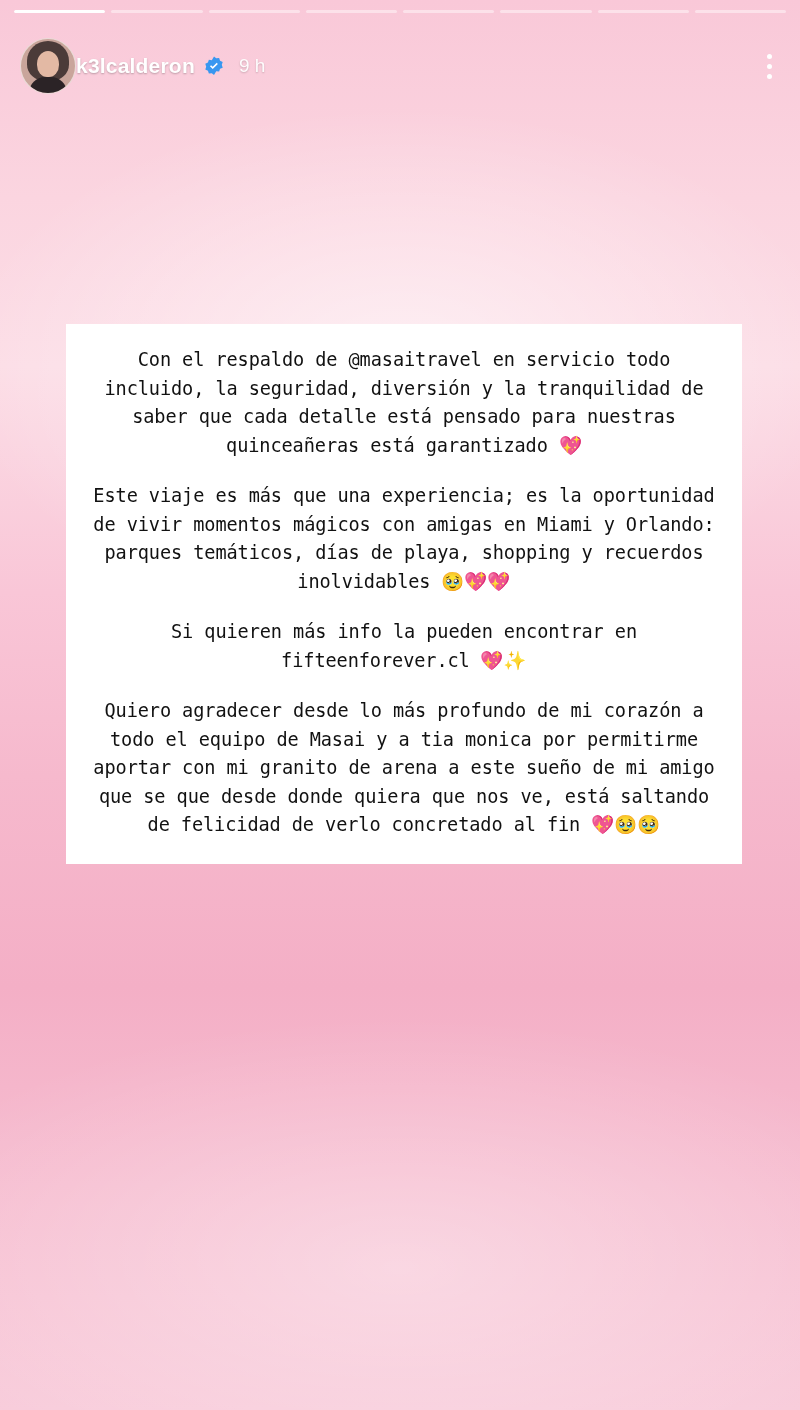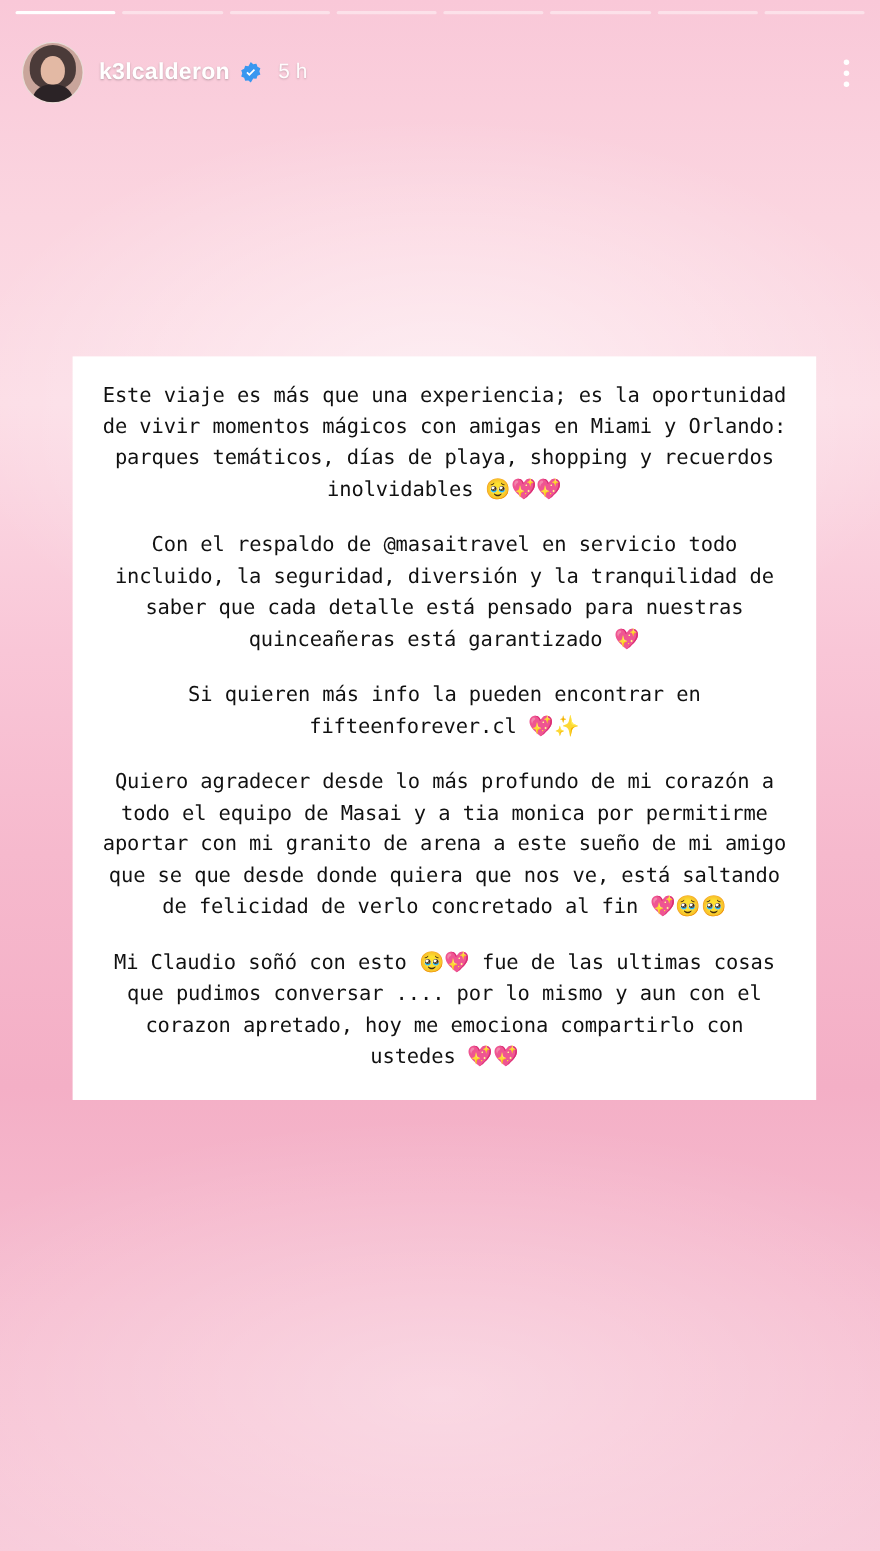--- a/index.html
+++ b/index.html
@@ -107,21 +107,20 @@
     border-radius: 50% 50% 46% 46%;
   }
   .avatar .body {
     position: absolute;
     left: 8px; bottom: 0;
     width: 38px; height: 16px;
     background: #2b2326;
     border-radius: 16px 16px 0 0;
   }
   .username {
-    margin-left: 14px;
     color: #ffffff;
     font-size: 21px;
     font-weight: 700;
     letter-spacing: 0.2px;
     text-shadow: 0 1px 2px rgba(0,0,0,0.25);
     white-space: nowrap;
   }
   .verified {
     margin-left: 8px;
     width: 22px;
@@ -212,30 +211,29 @@
     <div class="avatar">
       <div class="hair"></div>
       <div class="face"></div>
       <div class="body"></div>
     </div>
     <div class="username">k3lcalderon</div>
     <svg class="verified" viewBox="0 0 24 24">
       <path fill="#3897f0" d="M12 1.5l2.4 2.1 3.2-.3 1 3 2.9 1.3-1 3.1 1 3.1-2.9 1.3-1 3-3.2-.3L12 21.9l-2.4-2.1-3.2.3-1-3-2.9-1.3 1-3.1-1-3.1 2.9-1.3 1-3 3.2.3z"></path>
       <path fill="#ffffff" d="M10.6 15.3l-3-3 1.2-1.2 1.8 1.8 4.4-4.4 1.2 1.2z"></path>
     </svg>
-    <div class="timestamp">5 h</div>
+    <div class="timestamp">9 h</div>
     <div class="spacer"></div>
     <div class="more-menu">
       <span></span>
         <span></span>
         <span></span>
     </div>
   </div>
 
   <div class="card">
+    <p>Con el respaldo de @masaitravel en servicio todo incluido, la seguridad, diversión y la tranquilidad de saber que cada detalle está pensado para nuestras quinceañeras está garantizado 💖</p>
     <p>Este viaje es más que una experiencia; es la oportunidad de vivir momentos mágicos con amigas en Miami y Orlando: parques temáticos, días de playa, shopping y recuerdos inolvidables 🥹💖💖</p>
-    <p>Con el respaldo de @masaitravel en servicio todo incluido, la seguridad, diversión y la tranquilidad de saber que cada detalle está pensado para nuestras quinceañeras está garantizado 💖</p>
     <p>Si quieren más info la pueden encontrar en fifteenforever.cl 💖✨</p>
     <p>Quiero agradecer desde lo más profundo de mi corazón a todo el equipo de Masai y a tia monica por permitirme aportar con mi granito de arena a este sueño de mi amigo que se que desde donde quiera que nos ve, está saltando de felicidad de verlo concretado al fin 💖🥹🥹</p>
-    <p>Mi Claudio soñó con esto 🥹💖 fue de las ultimas cosas que pudimos conversar .... por lo mismo y aun con el corazon apretado, hoy me emociona compartirlo con ustedes 💖💖</p>
   </div>
 
 </div>
 
 </body></html>

